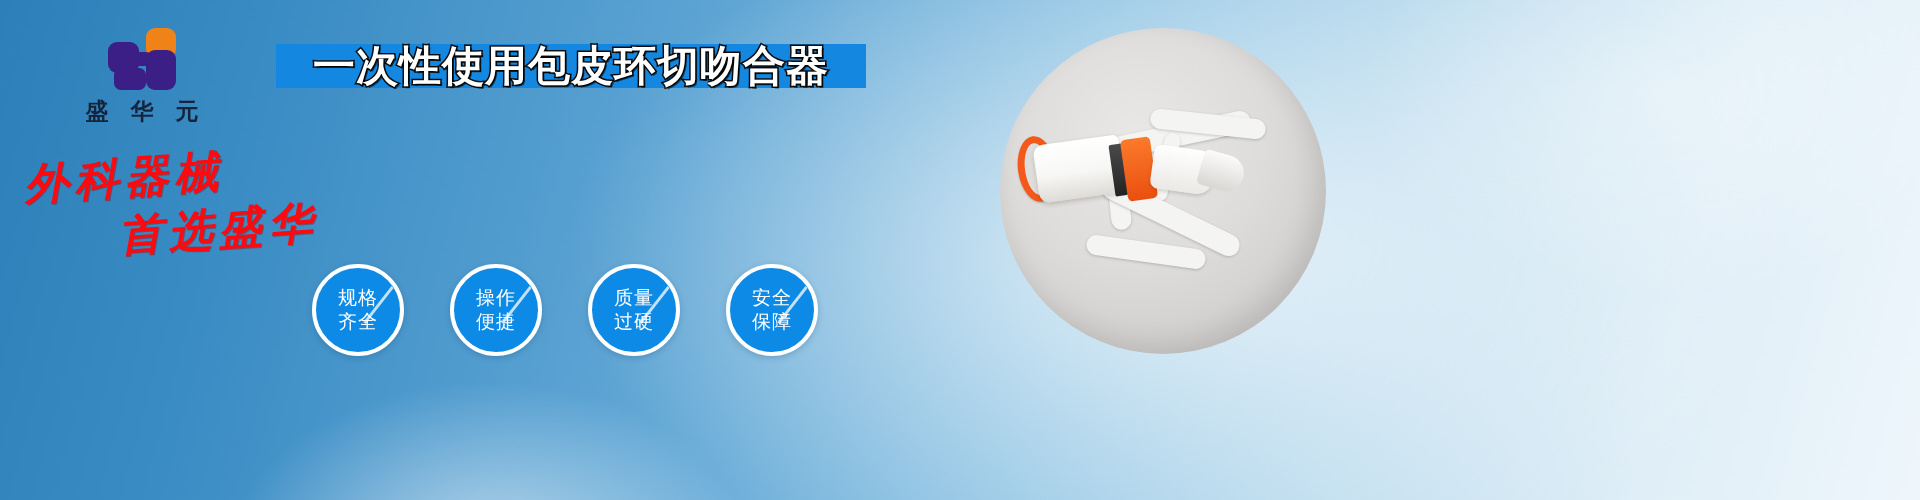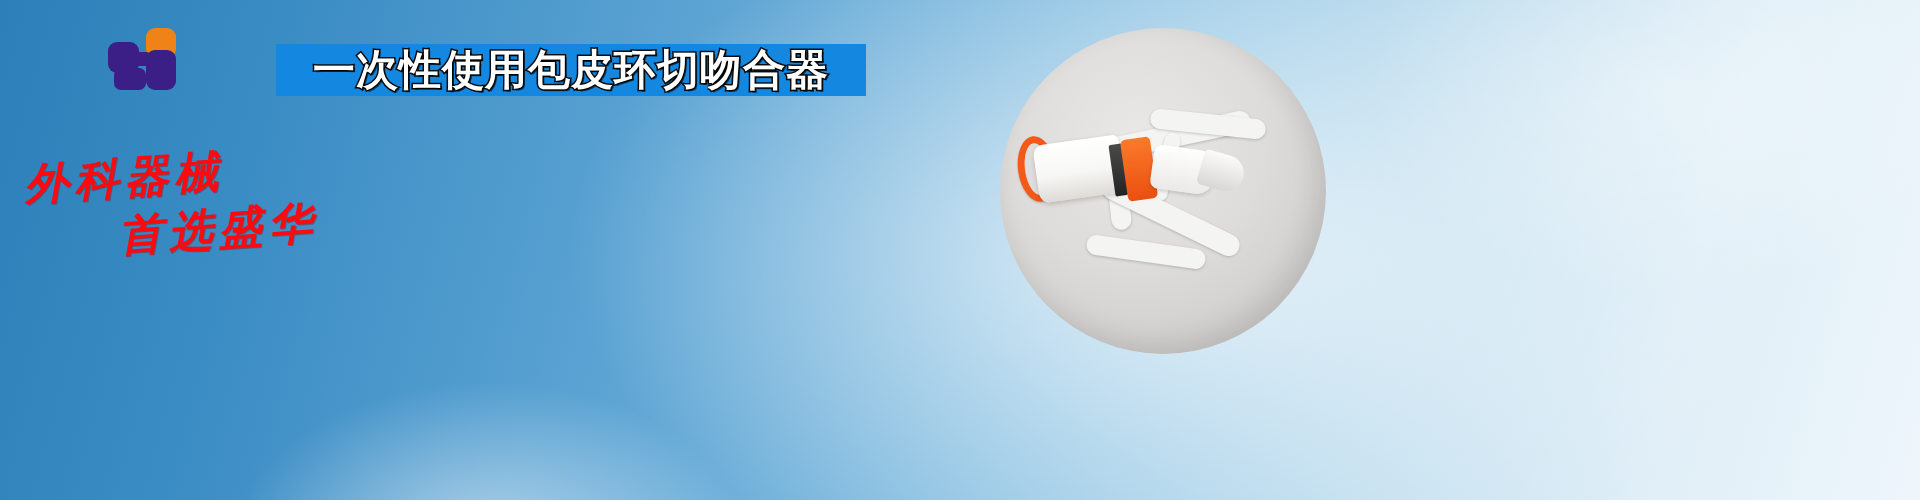--- a/index.html
+++ b/index.html
@@ -39,21 +39,21 @@
   .lg-d{ left:6px;  top:40px; width:32px; height:22px; background:#3b1e86; border-radius:7px; }
   .lg-e{ left:26px; top:24px; width:16px; height:14px; background:#3b1e86; border-radius:4px; }
   .logo-name{
     margin-top:6px; font-size:23px; font-weight:700; color:#16243b;
     letter-spacing:7px; text-indent:7px;
     font-family:"DejaVu Serif","Liberation Serif",serif;
   }
 
   
   .title-band{
-    position:absolute; left:276px; top:44px; width:590px; height:52px;
+    position:absolute; left:276px; top:44px; width:590px; height:44px;
     background:#1488e0;
     display:flex; align-items:center; justify-content:center;
   }
   .title-text{
     font-size:42px; font-weight:800; color:#ffffff; letter-spacing:1px;
     white-space:nowrap; line-height:1;
     -webkit-text-stroke:3px #0c0c0c;
     paint-order:stroke fill;
     text-shadow:2px 2px 0 rgba(0,0,0,.55);
   }
@@ -158,30 +158,53 @@
   <div class="glow-tr"></div>
 
   <div class="logo-wrap">
     <div class="logo-mark">
       <span class="lg lg-a"></span>
       <span class="lg lg-b"></span>
       <span class="lg lg-c"></span>
       <span class="lg lg-d"></span>
       <span class="lg lg-e"></span>
     </div>
+    <div class="logo-name">盛 华 元</div>
   </div>
 
   <div class="title-band">
     <span class="title-text">一次性使用包皮环切吻合器</span>
   </div>
 
   <div class="calli calli-1">外科器械</div>
   <div class="calli calli-2">首选盛华</div>
 
 
+  <div class="badges">
+    <div class="badge">
+      <span class="slash"></span>
+      <span class="ln">规格</span>
+      <span class="ln">齐全</span>
+    </div>
+    <div class="badge">
+      <span class="slash"></span>
+      <span class="ln">操作</span>
+      <span class="ln">便捷</span>
+    </div>
+    <div class="badge">
+      <span class="slash"></span>
+      <span class="ln">质量</span>
+      <span class="ln">过硬</span>
+    </div>
+    <div class="badge">
+      <span class="slash"></span>
+      <span class="ln">安全</span>
+      <span class="ln">保障</span>
+    </div>
+  </div>
 
   <div class="product">
     <span class="arm arm-top"></span>
     <span class="arm arm-top2"></span>
     <span class="arm arm-link"></span>
     <span class="arm arm-link2"></span>
     <span class="arm arm-bot"></span>
     <span class="arm arm-bot2"></span>
     <span class="ring"></span>
     <span class="barrel"></span>

